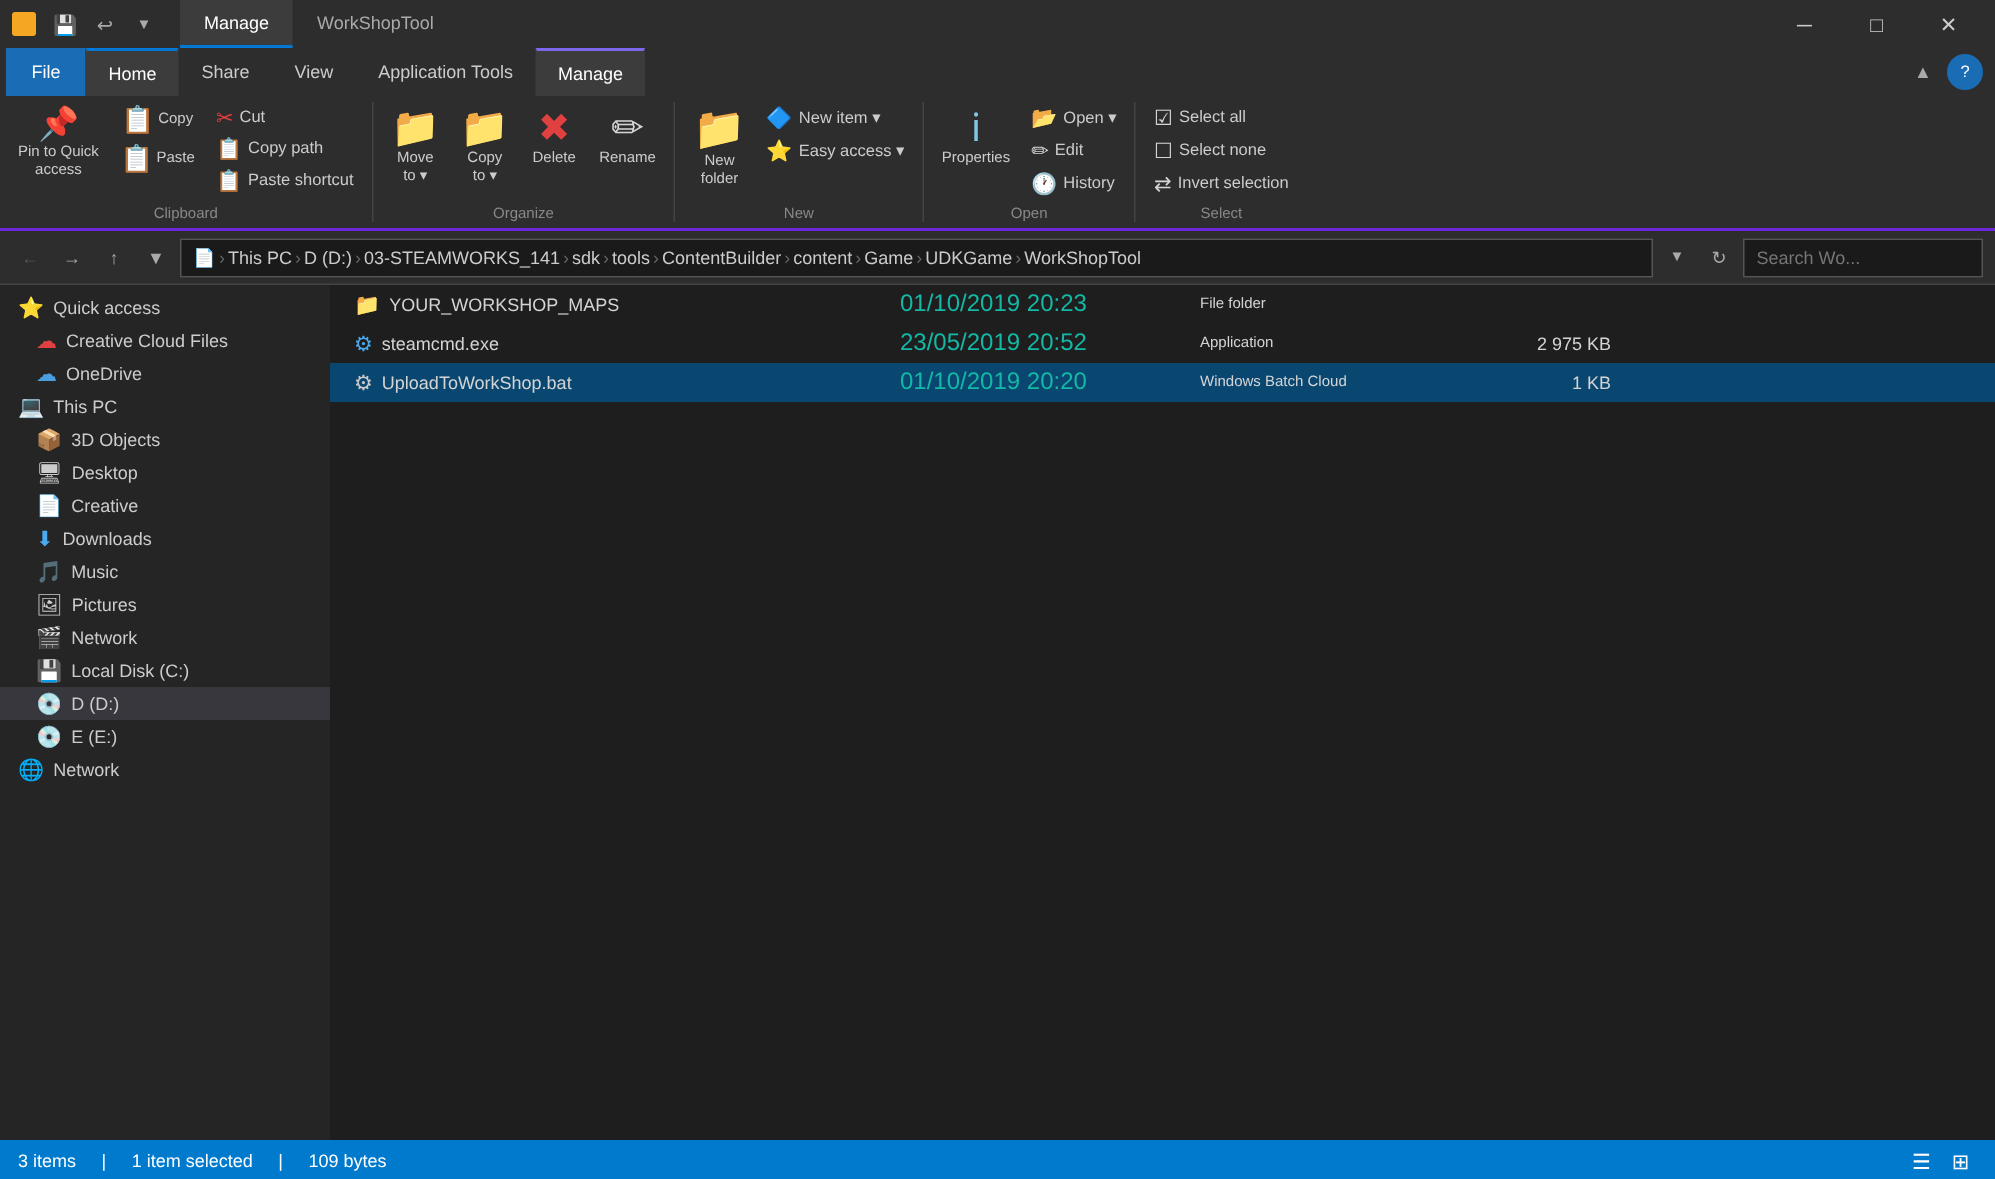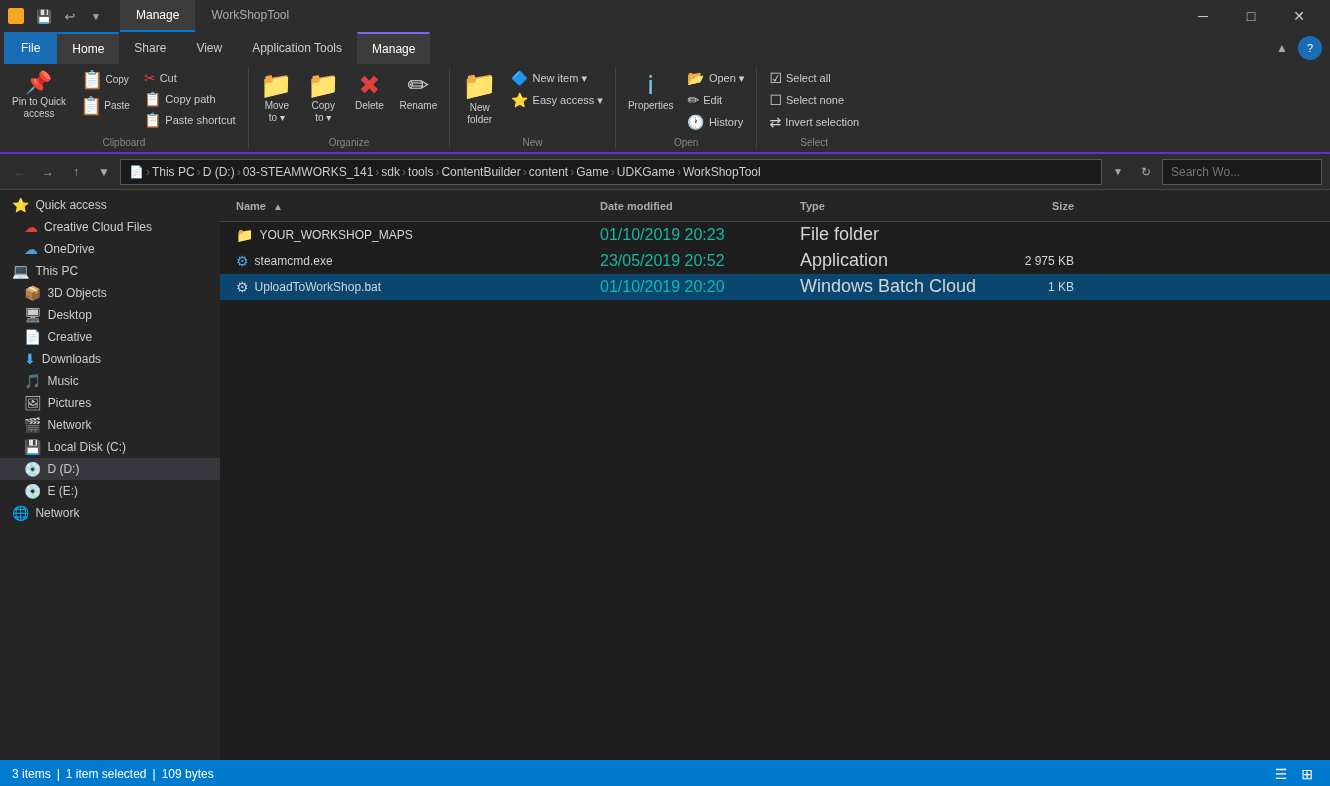--- a/index.html
+++ b/index.html
@@ -292,36 +292,36 @@
       height: 26px;
       cursor: pointer;
       border-bottom: 1px solid transparent;
     }
     .file-row.selected { background: #094771; }
     .file-row .col-name {
       display: flex; align-items: center; gap: 6px;
       font-size: 12px; color: #d4d4d4; font-weight: normal;
     }
     .file-row .col-date { font-size: 16px; color: #14b8a6; }
-    .file-row .col-type { font-size: 18px; color: #d4d4d4; }
+    .file-row .col-type { font-size: 10px; color: #d4d4d4; }
     .file-row .col-size { font-size: 12px; color: #d4d4d4; }
     .file-icon { font-size: 14px; }
 
     
     .status-bar {
       height: 28px;
       background: #007acc;
       display: flex;
       align-items: center;
       padding: 0 12px;
       font-size: 12px;
       color: #fff;
       justify-content: space-between;
     }
-    .status-left { display: flex; gap: 6px; align-items: center; }
+    .status-left { display: flex; gap: 17px; align-items: center; }
     .status-right { display: flex; gap: 4px; align-items: center; }
     .view-btn {
       width: 22px; height: 22px;
       display: flex; align-items: center; justify-content: center;
       cursor: pointer; font-size: 14px; color: #fff;
       border-radius: 2px;
     }
 
     
     .star-icon { color: #f5a623; }
@@ -616,35 +616,20 @@
 
     <div class="sidebar-item">
       <span class="sidebar-icon">🌐</span>
       <span>Network</span>
     </div>
 
   </div>
 
   <div class="file-pane">
 
-    <div class="file-list-header">
-      <div class="col-name">
-        <span>Name</span>
-        <span class="col-sort-icon">▲</span>
-      </div>
-      <div class="col-date">
-        <span>Date modified</span>
-      </div>
-      <div class="col-type">
-        <span>Type</span>
-      </div>
-      <div class="col-size">
-        <span>Size</span>
-      </div>
-    </div>
 
     <div class="file-list">
 
       <div class="file-row">
         <div class="col-name">
           <span class="file-icon">📁</span>
           <span>YOUR_WORKSHOP_MAPS</span>
         </div>
         <div class="col-date">01/10/2019 20:23</div>
         <div class="col-type">File folder</div>

